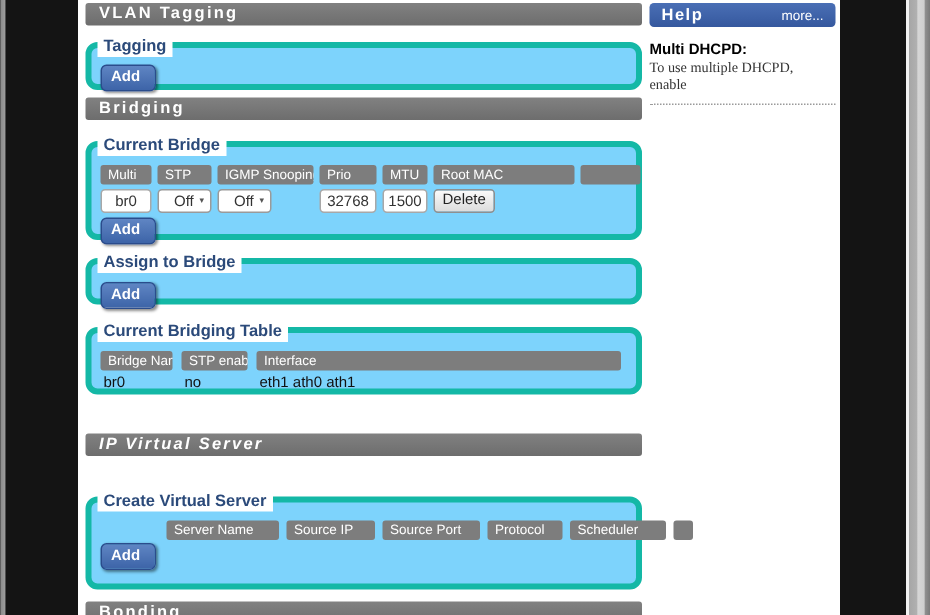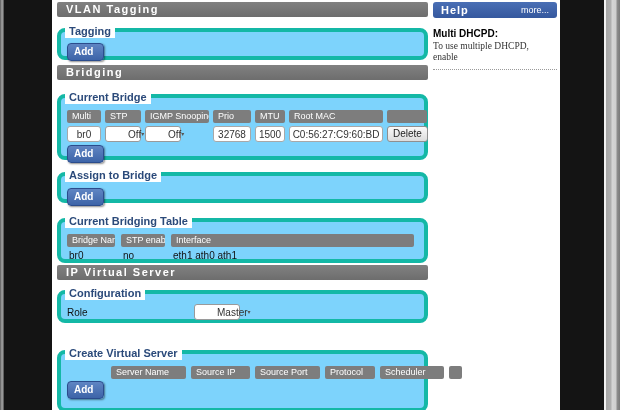--- a/index.html
+++ b/index.html
@@ -40,21 +40,21 @@
 
   
   .th { height:13px; line-height:13px; background:#7d7d7d; border-radius:2px;
     color:#fff; font-size:9px; padding:0 5px; overflow:hidden; white-space:nowrap; }
 
   
   .txt { width:100%; height:16px; border:1px solid #a8a8a8; border-radius:3px;
     font-size:10px; text-align:center; color:#333; padding:0 2px; background:#fff;
     font-family:"Liberation Sans", sans-serif; }
   .sel { width:36px; height:16px; border:1px solid #9a9a9a; border-radius:3px; background:#fff;
-    display:flex; align-items:center; justify-content:space-between; padding:0 4px 0 22px;
+    display:flex; align-items:center; justify-content:space-between; padding:0 4px 0 10px;
     font-size:10px; color:#333; cursor:pointer; }
   .sel .arrow { font-size:6px; color:#555; line-height:1; }
 
   
   .cb-grid { display:grid; grid-template-columns:34px 36px 64px 38px 30px 94px 40px;
     column-gap:4px; row-gap:3px; align-items:center; }
   
   .ct-grid { display:grid; grid-template-columns:48px 44px 1fr; column-gap:6px; row-gap:3px;
     align-items:center; }
   .td { font-size:10px; color:#111; padding-left:2px; white-space:nowrap; }
@@ -112,21 +112,20 @@
           <div class="sel">
             <span>Off</span>
             <span class="arrow">▾</span>
           </div>
           <div class="sel" style="justify-self:start;">
             <span>Off</span>
             <span class="arrow">▾</span>
           </div>
           <input class="txt" value="32768" style="">
           <input class="txt" value="1500" style="">
-          <input class="txt" value="C0:56:27:C9:60:BD" style="">
           <button class="btn-gray" style="justify-self:start;">Delete</button>
         </div>
         <button class="btn-add" style="margin-top:3px;">Add</button>
       </div>
 
       <div class="fs" style="margin-top:12px; height:31px; padding:10px 6px 0 6px;">
         <span class="fs-legend">Assign to Bridge</span>
         <button class="btn-add">Add</button>
       </div>
 
@@ -135,34 +134,24 @@
         <div class="ct-grid">
           <div class="th">Bridge Name</div>
           <div class="th">STP enabled</div>
           <div class="th">Interface</div>
           <div class="td">br0</div>
           <div class="td">no</div>
           <div class="td">eth1 ath0 ath1</div>
         </div>
       </div>
 
-      <div class="sechdr" style="margin-top:2px;">
+      <div class="sechdr" style="margin-top:26px;font-style:italic;">
         <span>IP Virtual Server</span>
       </div>
 
-      <div class="fs" style="margin-top:10px; height:33px; padding:10px 6px 0 6px;">
-        <span class="fs-legend">Configuration</span>
-        <div class="cfg-row">
-          <span class="cfg-label">Role</span>
-          <div class="sel sel-wide">
-            <span>Master</span>
-            <span class="arrow">▾</span>
-          </div>
-        </div>
-      </div>
 
       <div class="fs" style="margin-top:27px; height:62px; padding:12px 6px 0 6px;">
         <span class="fs-legend">Create Virtual Server</span>
         <div class="vs-grid">
           <div class="th">Server Name</div>
           <div class="th">Source IP</div>
           <div class="th">Source Port</div>
           <div class="th">Protocol</div>
           <div class="th">Scheduler</div>
           <div class="th"></div>

